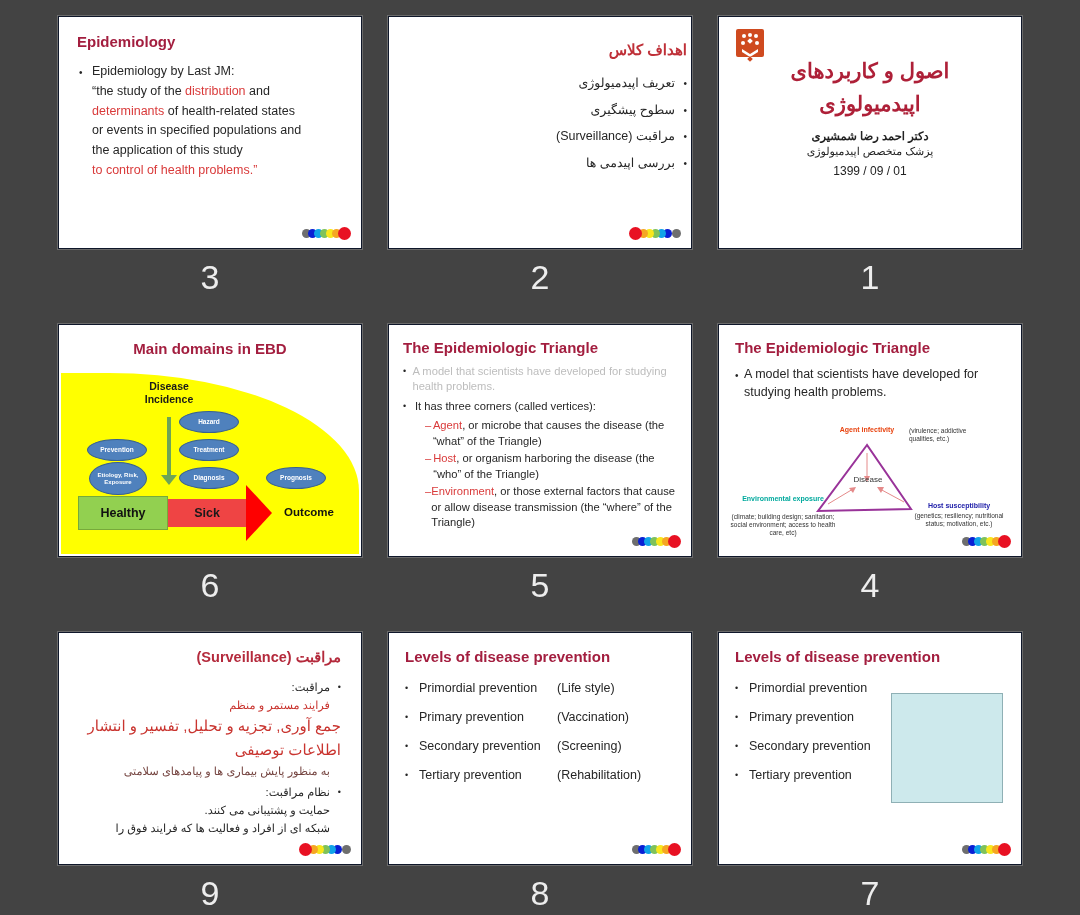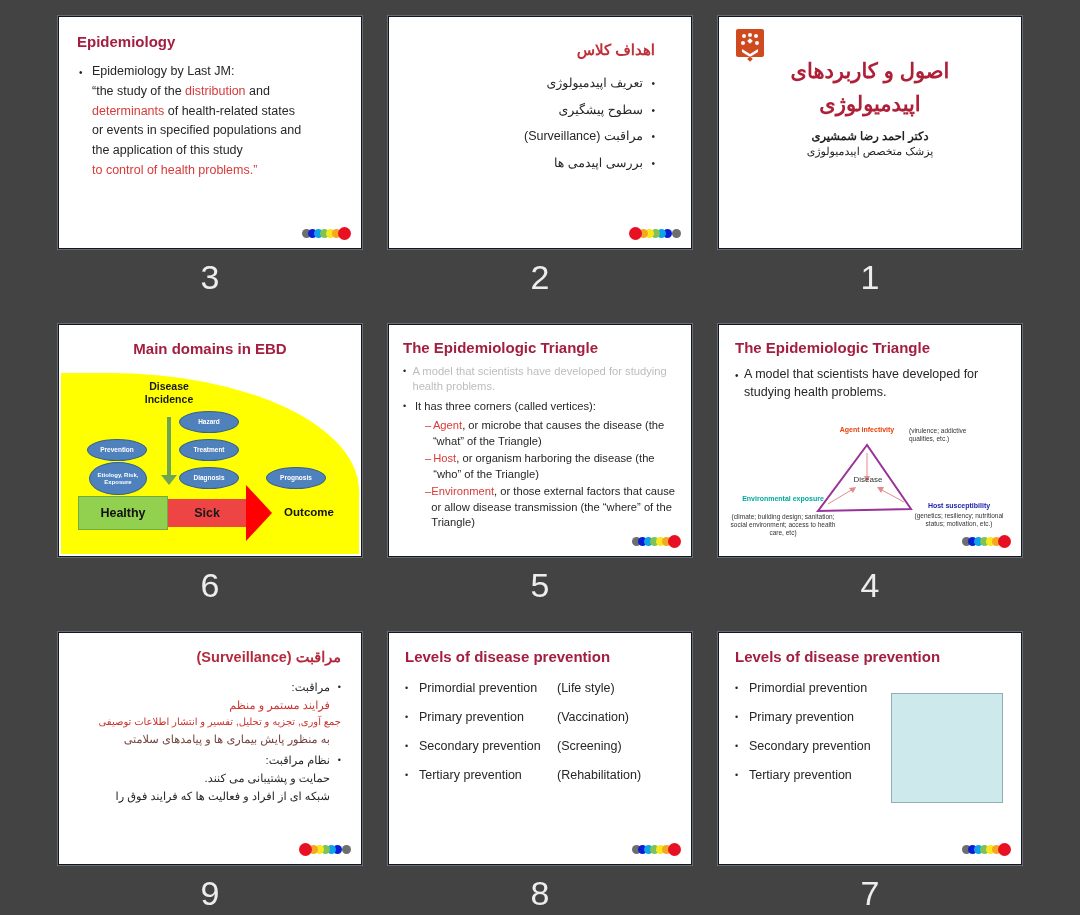--- a/index.html
+++ b/index.html
@@ -21,21 +21,21 @@
   .red { color:#d93a3a; }
   .dim { color:#bdbdbd; }
 
   
   .s3 .s-title { padding:16px 0 0 18px; }
   .s3-body { display:flex; padding:12px 12px 0 20px; font-size:12.5px; line-height:1.58; color:#262626; }
   .bchar { width:13px; font-size:10px; padding-top:3px; color:#262626; }
 
   
   .rtl { direction:rtl; text-align:right; }
-  .s2 { padding:24px 36px 0 14px; }
+  .s2 { padding:24px 4px 0 14px; }
   .s2 .p-title { font-size:15px; font-weight:bold; color:#bf3038; }
   .s2-list { margin-top:16px; }
   .s2-item { display:flex; font-size:12.5px; color:#262626; margin-bottom:9px; line-height:1.4; }
   .s2-item .bchar { width:12px; padding-top:2px; }
 
   
   .s1 { text-align:center; }
   .logo { position:absolute; left:16px; top:12px; width:30px; height:34px; }
   .s1-title { margin-top:38px; font-size:21px; font-weight:bold; color:#ae2038; line-height:1.55; direction:rtl; }
   .s1-author { margin-top:9px; font-size:11.5px; font-weight:bold; color:#222; direction:rtl; }
@@ -95,21 +95,21 @@
   .blue-box { position:absolute; right:18px; top:60px; width:112px; height:110px; background:#cde9ec; border:1px solid #8fb0b5; }
 
   
   .s9 { padding:16px 20px 0 14px; }
   .s9 .p-title { font-size:14.5px; font-weight:bold; color:#b42a3c; }
   .s9-body { margin-top:13px; font-size:11.3px; line-height:1.6; color:#262626; }
   .s9-row { display:flex; }
   .s9-row .bchar { width:11px; padding-top:2px; font-size:9px; }
   .s9-ind { padding-right:11px; }
   .red-line { color:#c9342f; }
-  .red-small { color:#c9342f; font-size:10px; }
+  .red-small { color:#c9342f; font-size:15px; }
   .maroon-line { color:#74433f; }
 </style>
 </head>
 <body>
 
 <div class="screen">
 
   <div class="cell" style="left:58px; top:16px;">
     <div class="slide s3">
       <div class="s-title">Epidemiology</div>
@@ -183,20 +183,21 @@
         <rect x="13" y="10" width="4" height="4" fill="#fff" transform="rotate(45 15 12)"></rect>
         <path d="M7 20 L15 25 L23 20 L23 23 L15 28 L7 23 Z" fill="#fff"></path>
         <rect x="13" y="28" width="4" height="4" fill="#cf4a1f" transform="rotate(45 15 30)"></rect>
       </svg>
       <div class="s1-title">
         <span>اصول و کاربردهای</span><br>
         <span>اپیدمیولوژی</span>
       </div>
       <div class="s1-author">دکتر احمد رضا شمشیری</div>
       <div class="s1-line">پزشک متخصص اپیدمیولوژی</div>
+      <div class="s1-date">1399 / 09 / 01</div>
     </div>
     <div class="num">1</div>
   </div>
 
   <div class="cell" style="left:58px; top:324px;">
     <div class="slide">
       <div class="s-title s6-title">Main domains in EBD</div>
       <div class="yellow"></div>
       <div class="s6" style="position:absolute; inset:0;">
         <div class="abs incidence">Disease Incidence</div>

